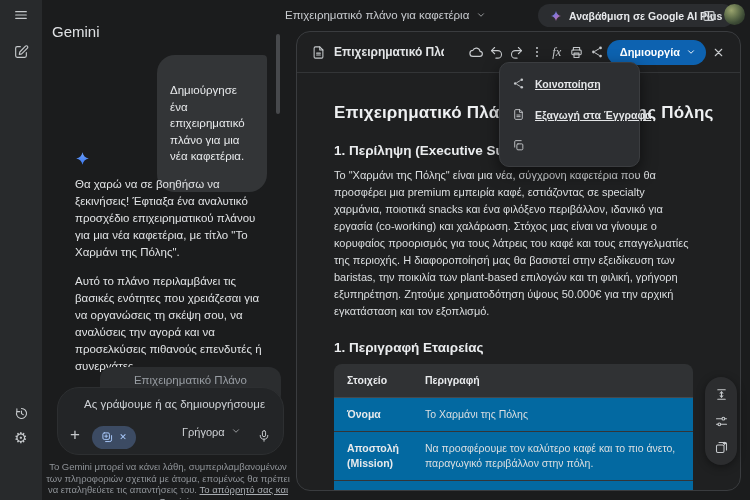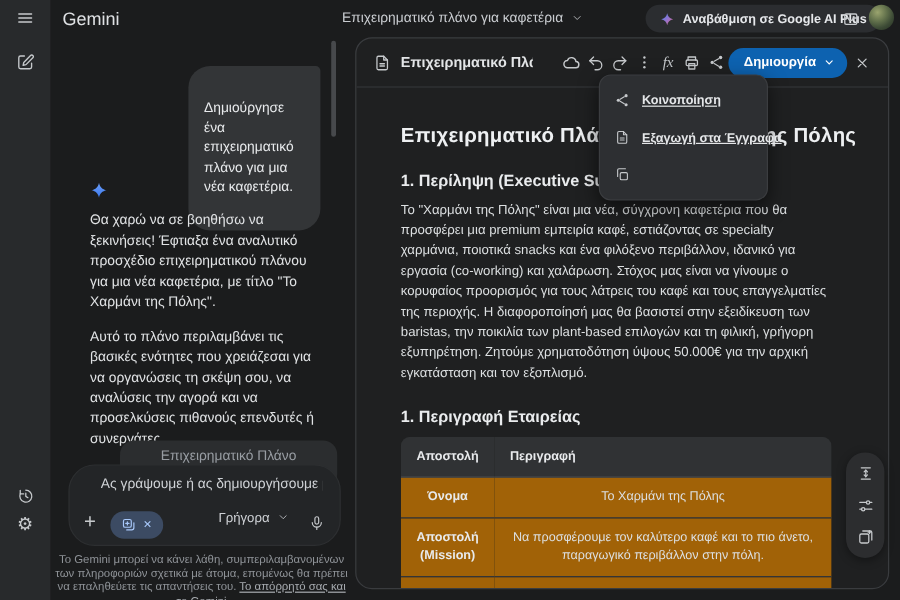--- a/index.html
+++ b/index.html
@@ -12,21 +12,21 @@
   svg { display:block; }
   .ico { stroke:#c6c9cc; stroke-width:1.7; fill:none; stroke-linecap:round; stroke-linejoin:round; }
 
   
   .rail { position:absolute; left:0; top:0; width:42px; height:500px; background:#282a2c; z-index:5; }
   .rail-btn { position:absolute; left:10px; width:22px; height:22px; display:flex; align-items:center; justify-content:center; cursor:pointer; }
   .rail-gear { font-size:15px; color:#c6c9cc; line-height:1; }
 
   
   .topbar { position:absolute; left:42px; top:0; right:0; height:30px; }
-  .brand { position:absolute; left:10px; top:8px; font-size:15px; color:#dfe1e4; }
+  .brand { position:absolute; left:10px; top:23px; font-size:15px; color:#dfe1e4; }
   .convo { position:absolute; left:243px; top:0; height:30px; display:flex; align-items:center; gap:7px; cursor:pointer; }
   .convo-label { font-size:11.5px; color:#c9ccd0; }
   .upgrade { position:absolute; left:496px; top:4px; height:23px; padding:0 12px; border-radius:12px;
     background:#2b2d30; display:flex; align-items:center; gap:7px; cursor:pointer; border:none; }
   .upgrade-label { font-size:10.5px; font-weight:600; color:#e6e8eb; }
   .archive-btn { position:absolute; left:657px; top:6px; width:20px; height:20px; display:flex; align-items:center; justify-content:center; cursor:pointer; }
   .avatar { position:absolute; left:682px; top:4px; width:21px; height:21px; border-radius:50%;
     background:radial-gradient(circle at 35% 30%, #9aa46e, #5f6e4a 40%, #3d4b36 65%, #232d1f 100%); cursor:pointer; }
 
   
@@ -73,21 +73,21 @@
   .close-btn { margin-left:2px; }
 
   .doc { position:absolute; left:0; top:41px; right:0; bottom:0; overflow:hidden; padding:30px 48px 0 37px; }
   .doc h1 { font-size:17px; font-weight:700; color:#eef0f2; letter-spacing:.2px; margin-bottom:20px; white-space:nowrap; }
   .doc h2 { font-size:13.5px; font-weight:700; color:#eaecee; margin-bottom:9px; }
   .doc p  { font-size:11px; line-height:17px; color:#dcdfe1; margin-bottom:20px; }
 
   .doc-table { width:359px; border-collapse:collapse; font-size:10.5px; line-height:15px; color:#dcdfe1;
     border-radius:8px 8px 0 0; overflow:hidden; display:table; }
   .doc-table th { background:#303234; text-align:left; font-weight:700; color:#e8eaec; padding:9px 13px; border-bottom:1px solid #47494c; }
-  .doc-table td { background:#a16207; padding:9px 13px; vertical-align:top; border-bottom:1px solid #333537;text-align:center; }
+  .doc-table td { background:#0369a1; padding:9px 13px; vertical-align:top; border-bottom:1px solid #333537; }
   .doc-table .rowlabel { font-weight:700; color:#e8eaec; width:78px; }
 
   
   .menu { position:absolute; left:499px; top:62px; width:141px; background:#2d2f32; border:1px solid #3b3d40;
     border-radius:10px; padding:5px 0; z-index:10; box-shadow:0 6px 16px rgba(0,0,0,.55); }
   .menu-item { height:31px; display:flex; align-items:center; gap:10px; padding:0 12px; cursor:pointer;text-decoration:underline; }
   .menu-label { font-size:10.5px; font-weight:600; color:#e5e7e9; white-space:nowrap; }
 
   
   .float-tools { position:absolute; left:705px; top:377px; width:32px; height:88px; background:#2c2d2f;
@@ -311,21 +311,21 @@
     </div>
 
     <div class="doc">
       <h1>Επιχειρηματικό Πλάνο: Το Χαρμάνι της Πόλης</h1>
       <h2>1. Περίληψη (Executive Summary)</h2>
       <p>Το "Χαρμάνι της Πόλης" είναι μια νέα, σύγχρονη καφετέρια που θα προσφέρει μια premium εμπειρία καφέ, εστιάζοντας σε specialty χαρμάνια, ποιοτικά snacks και ένα φιλόξενο περιβάλλον, ιδανικό για εργασία (co-working) και χαλάρωση. Στόχος μας είναι να γίνουμε ο κορυφαίος προορισμός για τους λάτρεις του καφέ και τους επαγγελματίες της περιοχής. Η διαφοροποίησή μας θα βασιστεί στην εξειδίκευση των baristas, την ποικιλία των plant-based επιλογών και τη φιλική, γρήγορη εξυπηρέτηση. Ζητούμε χρηματοδότηση ύψους 50.000€ για την αρχική εγκατάσταση και τον εξοπλισμό.</p>
       <h2>1. Περιγραφή Εταιρείας</h2>
       <table class="doc-table">
         <tbody>
             <tr>
-          <th>Αποστολή</th>
+          <th>Στοιχείο</th>
           <th>Περιγραφή</th>
         </tr>
         <tr>
           <td class="rowlabel">Όνομα</td>
           <td>Το Χαρμάνι της Πόλης</td>
         </tr>
         <tr>
           <td class="rowlabel">Αποστολή (Mission)</td>
           <td>Να προσφέρουμε τον καλύτερο καφέ και το πιο άνετο, παραγωγικό περιβάλλον στην πόλη.</td>
         </tr>

